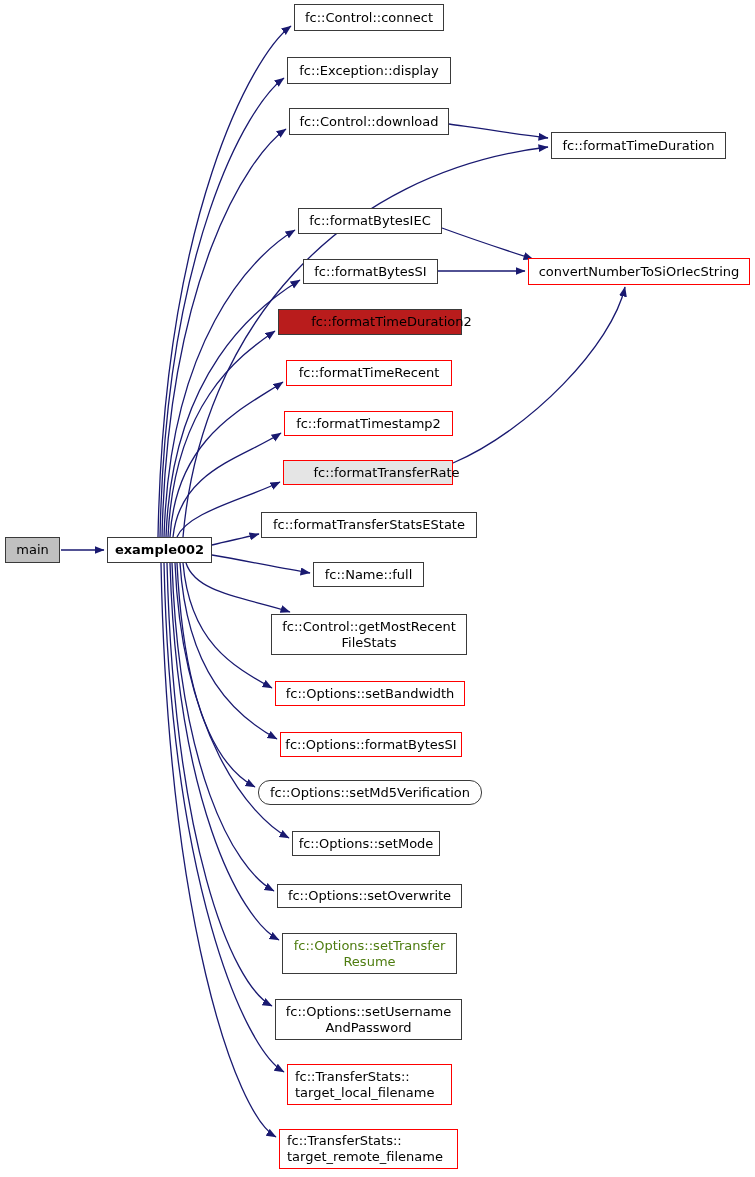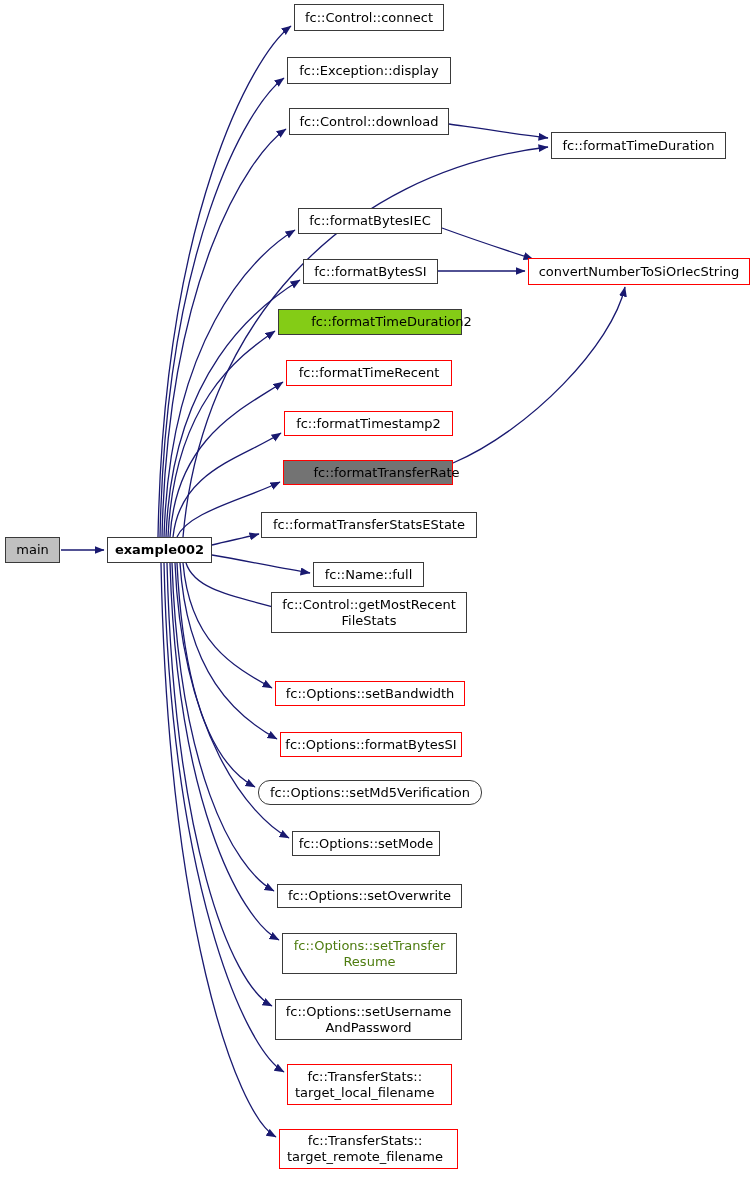--- a/index.html
+++ b/index.html
@@ -6,21 +6,21 @@
   #stage{position:relative;width:755px;height:1177px;background:#ffffff;overflow:hidden;
          font-family:"DejaVu Sans","Liberation Sans",sans-serif;}
   #edge-layer{position:absolute;left:0;top:0;z-index:1;}
   .node{position:absolute;box-sizing:border-box;z-index:2;
         display:flex;align-items:center;justify-content:center;
         text-align:center;white-space:pre-line;
         font-size:13px;line-height:16px;color:#000000;
         background:#ffffff;border:1.4px solid #3a3a3a;cursor:pointer;}
   .node.red{border-color:#ff0000;}
   .node.root{background:#c0c0c0;border-color:#1c1c1c;}
-  .node.left{justify-content:flex-start;text-align:center;padding-left:7px;}
+  .node.left{justify-content:flex-start;text-align:left;padding-left:7px;}
 </style>
 </head>
 <body>
 
 <div id="stage">
     <svg id="edge-layer" width="755" height="1177">
       <defs>
         <marker id="arw" markerWidth="12" markerHeight="10" refX="9.5" refY="4" orient="auto" markerUnits="userSpaceOnUse">
           <path d="M0,0 L10,4 L0,8 Z" fill="#191970"></path>
         </marker>
@@ -55,27 +55,27 @@
     </svg>
     <div class="node root" style="left: 5px; top: 537px; width: 55px; height: 26px; background: rgb(192, 192, 192); border-color: rgb(58, 58, 58); color: rgb(0, 0, 0);">main</div>
     <div class="node plain" style="left: 107px; top: 537px; width: 105px; height: 26px; background: rgb(255, 255, 255); border-color: rgb(58, 58, 58); color: rgb(0, 0, 0); font-weight: bold;">example002</div>
     <div class="node plain" style="left: 294px; top: 4px; width: 150px; height: 27px; background: rgb(255, 255, 255); border-color: rgb(58, 58, 58); color: rgb(0, 0, 0);">fc::Control::connect</div>
     <div class="node plain" style="left: 287px; top: 57px; width: 164px; height: 27px; background: rgb(255, 255, 255); border-color: rgb(58, 58, 58); color: rgb(0, 0, 0);">fc::Exception::display</div>
     <div class="node plain" style="left: 289px; top: 108px; width: 160px; height: 27px; background: rgb(255, 255, 255); border-color: rgb(58, 58, 58); color: rgb(0, 0, 0);">fc::Control::download</div>
     <div class="node plain" style="left: 551px; top: 132px; width: 175px; height: 27px; background: rgb(255, 255, 255); border-color: rgb(58, 58, 58); color: rgb(0, 0, 0);">fc::formatTimeDuration</div>
     <div class="node plain" style="left: 298px; top: 208px; width: 144px; height: 26px; background: rgb(255, 255, 255); border-color: rgb(58, 58, 58); color: rgb(0, 0, 0);">fc::formatBytesIEC</div>
     <div class="node plain" style="left: 303px; top: 259px; width: 135px; height: 25px; background: rgb(255, 255, 255); border-color: rgb(58, 58, 58); color: rgb(0, 0, 0);">fc::formatBytesSI</div>
     <div class="node red" style="left: 528px; top: 258px; width: 222px; height: 27px; background: rgb(255, 255, 255); border-color: rgb(255, 0, 0); color: rgb(0, 0, 0);">convertNumberToSiOrIecString</div>
-    <div class="node plain" style="left: 278px; top: 309px; width: 184px; height: 26px; background: #84cc16; border-color: rgb(58, 58, 58); color: rgb(0, 0, 0); padding-left: 43px;">fc::formatTimeDuration2</div>
+    <div class="node plain" style="left: 278px; top: 309px; width: 184px; height: 26px; background: #b91c1c; border-color: rgb(58, 58, 58); color: rgb(0, 0, 0); padding-left: 43px;">fc::formatTimeDuration2</div>
     <div class="node red" style="left: 286px; top: 360px; width: 166px; height: 26px; background: rgb(255, 255, 255); border-color: rgb(255, 0, 0); color: rgb(0, 0, 0);">fc::formatTimeRecent</div>
     <div class="node red" style="left: 284px; top: 411px; width: 169px; height: 25px; background: rgb(255, 255, 255); border-color: rgb(255, 0, 0); color: rgb(0, 0, 0);">fc::formatTimestamp2</div>
-    <div class="node red" style="left: 283px; top: 460px; width: 170px; height: 25px; background: #737373; border-color: rgb(255, 0, 0); color: rgb(0, 0, 0); padding-left: 37px;">fc::formatTransferRate</div>
+    <div class="node red" style="left: 283px; top: 460px; width: 170px; height: 25px; background: #e5e5e5; border-color: rgb(255, 0, 0); color: rgb(0, 0, 0); padding-left: 37px;">fc::formatTransferRate</div>
     <div class="node plain" style="left: 261px; top: 512px; width: 216px; height: 26px; background: rgb(255, 255, 255); border-color: rgb(58, 58, 58); color: rgb(0, 0, 0);">fc::formatTransferStatsEState</div>
     <div class="node plain" style="left: 313px; top: 562px; width: 111px; height: 25px; background: rgb(255, 255, 255); border-color: rgb(58, 58, 58); color: rgb(0, 0, 0);">fc::Name::full</div>
-    <div class="node plain" style="left: 271px; top: 592px; width: 196px; height: 41px; background: rgb(255, 255, 255); border-color: rgb(58, 58, 58); color: rgb(0, 0, 0);">fc::Control::getMostRecent
+    <div class="node plain" style="left: 271px; top: 614px; width: 196px; height: 41px; background: rgb(255, 255, 255); border-color: rgb(58, 58, 58); color: rgb(0, 0, 0);">fc::Control::getMostRecent
 FileStats</div>
     <div class="node red" style="left: 275px; top: 681px; width: 190px; height: 25px; background: rgb(255, 255, 255); border-color: rgb(255, 0, 0); color: rgb(0, 0, 0);">fc::Options::setBandwidth</div>
     <div class="node red" style="left: 280px; top: 732px; width: 182px; height: 25px; background: rgb(255, 255, 255); border-color: rgb(255, 0, 0); color: rgb(0, 0, 0);">fc::Options::formatBytesSI</div>
     <div class="node plain" style="left: 258px; top: 780px; width: 224px; height: 25px; background: rgb(255, 255, 255); border-color: rgb(58, 58, 58); color: rgb(0, 0, 0); border-radius: 12px;">fc::Options::setMd5Verification</div>
     <div class="node plain" style="left: 292px; top: 831px; width: 148px; height: 25px; background: rgb(255, 255, 255); border-color: rgb(58, 58, 58); color: rgb(0, 0, 0);">fc::Options::setMode</div>
     <div class="node plain" style="left: 277px; top: 884px; width: 185px; height: 24px; background: rgb(255, 255, 255); border-color: rgb(58, 58, 58); color: rgb(0, 0, 0);">fc::Options::setOverwrite</div>
     <div class="node plain" style="left: 282px; top: 933px; width: 175px; height: 41px; background: rgb(255, 255, 255); border-color: rgb(58, 58, 58); color: #4d7c0f;">fc::Options::setTransfer
 Resume</div>
     <div class="node plain" style="left: 275px; top: 999px; width: 187px; height: 41px; background: rgb(255, 255, 255); border-color: rgb(58, 58, 58); color: rgb(0, 0, 0);">fc::Options::setUsername
 AndPassword</div>

